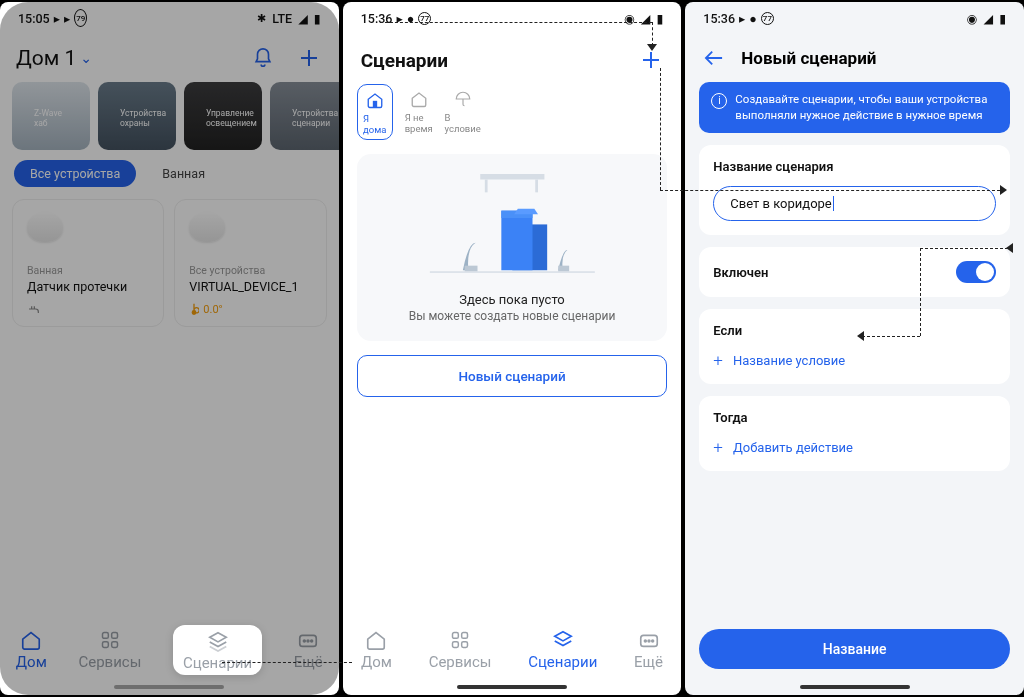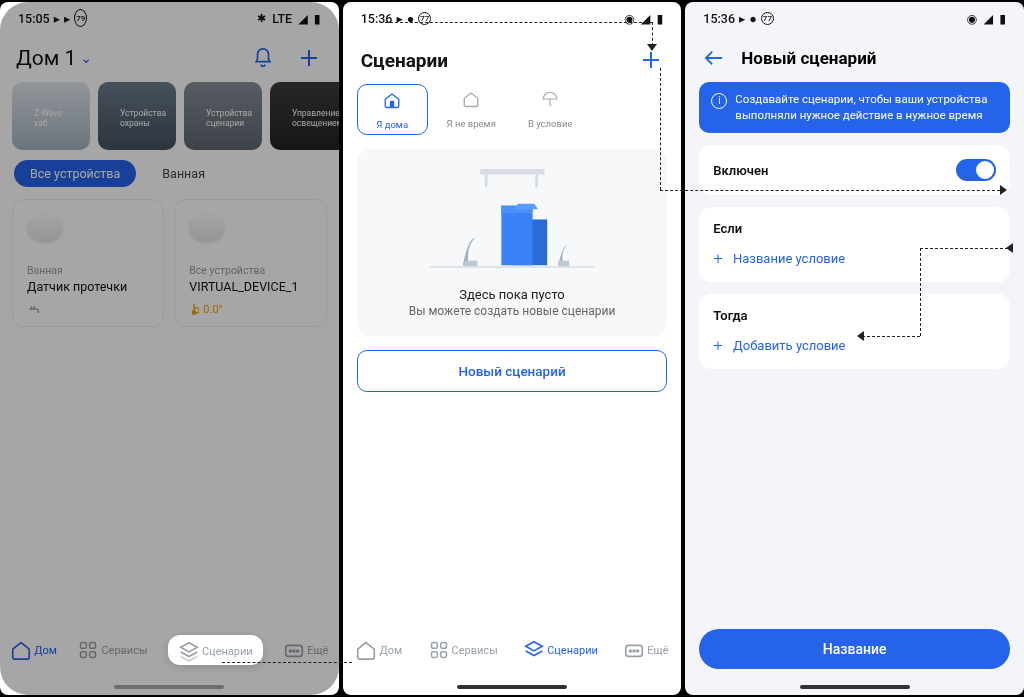--- a/index.html
+++ b/index.html
@@ -30,31 +30,31 @@
   .chip.active{background:#2563eb;color:#fff;}
   .chip.inactive{background:transparent;color:#444;border:none;}
   .devices{display:flex;gap:10px;padding:0 12px;}
   .device{background:#fff;border:1px solid #eee;border-radius:12px;width:50%;padding:12px 14px 10px;}
   .device .thumb{width:36px;height:30px;border-radius:50% 50% 45% 45%;background:linear-gradient(#fefefe,#e6e6e6);box-shadow:0 1px 2px rgba(0,0,0,.1);margin-bottom:22px;}
   .device .room{font-size:10.5px;color:#999;}
   .device .name{font-size:12.5px;color:#111;margin:2px 0 8px;}
   .device .meta{display:flex;align-items:center;gap:4px;font-size:11px;color:#f59e0b;}
   .device .meta.gray{color:#888;}
   .tabbar{position:absolute;bottom:18px;left:0;right:0;height:58px;display:flex;justify-content:space-around;align-items:center;padding-top:4px;}
-  .tab{display:flex;flex-direction:row;align-items:center;gap:2px;font-size:11px;color:#9aa0a8;}
+  .tab{display:flex;flex-direction:column;align-items:center;gap:2px;font-size:15px;color:#9aa0a8;}
   .tab.active{color:#2563eb;}
   .tab .tabic{width:22px;height:22px;display:flex;align-items:center;justify-content:center;}
   .tab.hl{background:#fff;border-radius:12px;padding:5px 10px 3px;box-shadow:0 2px 8px rgba(0,0,0,.15);z-index:5;}
 
   
   .s2-header{display:flex;justify-content:space-between;align-items:center;padding:14px 18px 6px;}
   .s2-title{font-size:19px;font-weight:700;color:#111;}
   .plus{color:#2563eb;font-size:26px;font-weight:300;}
   .modes{display:flex;gap:8px;padding:6px 14px 14px;}
-  .mode{display:flex;flex-direction:column;align-items:center;gap:10px;padding:6px 8px 4px;border-radius:10px;font-size:9.5px;color:#888;width:71px;}
+  .mode{display:flex;flex-direction:column;align-items:center;gap:4px;padding:6px 8px 4px;border-radius:10px;font-size:9.5px;color:#888;width:36px;}
   .mode.active{border:1.5px solid #2563eb;color:#2563eb;}
   .mode .mic{width:18px;height:18px;}
   .empty-card{margin:0 14px;background:#f7f8fa;border-radius:14px;padding:20px 16px 18px;text-align:center;}
   .empty-illus{height:110px;position:relative;margin-bottom:8px;}
   .empty-t1{font-size:13px;color:#222;margin-bottom:2px;}
   .empty-t2{font-size:12px;color:#666;}
   .new-scen-btn{margin:14px 14px 0;border:1.5px solid #2563eb;color:#2563eb;background:#fff;border-radius:10px;padding:12px;text-align:center;font-size:13.5px;font-weight:500;}
 
   
   .s3-header{display:flex;align-items:center;gap:16px;padding:14px 18px 10px;}
@@ -118,25 +118,25 @@
     </div>
   </div>
 
   <div class="s1-cards">
     <div class="s1-card c1">
         <span>Z-Wave хаб</span>
       </div>
     <div class="s1-card c2">
         <span>Устройства охраны</span>
       </div>
+    <div class="s1-card c3">
+        <span>Управление освещением</span>
+      </div>
     <div class="s1-card c4">
         <span>Устройства сценарии</span>
-      </div>
-    <div class="s1-card c3">
-        <span>Управление освещением</span>
       </div>
   </div>
 
   <div class="chips">
     <div class="chip active">Все устройства</div>
     <div class="chip inactive">Ванная</div>
   </div>
 
   <div class="devices">
     <div class="device">
@@ -343,39 +343,46 @@
         </svg>
     </div>
     <div class="s3-title">Новый сценарий</div>
   </div>
 
   <div class="info-banner">
     <div class="ii">i</div>
     <div>Создавайте сценарии, чтобы ваши устройства выполняли нужное действие в нужное время</div>
   </div>
 
+  <div class="section">
+    <div class="sec-label">Название сценария</div>
+    <div class="field">
+      <span>Свет в коридоре</span>
+        <span class="cursor"></span>
+    </div>
+  </div>
 
   <div class="section row-toggle">
     <div class="sec-label" style="margin:0">Включен</div>
     <div class="toggle"></div>
   </div>
 
   <div class="section">
     <div class="sec-label">Если</div>
     <div class="add-link">
       <span class="pl">+</span>
       <span>Название условие</span>
     </div>
   </div>
 
   <div class="section">
     <div class="sec-label">Тогда</div>
     <div class="add-link">
       <span class="pl">+</span>
-      <span>Добавить условие</span>
+      <span>Добавить действие</span>
     </div>
   </div>
 
   <div class="save-btn">Название</div>
   <div class="home-indicator"></div>
 </div>
 
 <div class="dash" style="top:662px;left:222px;width:130px;"></div>
 <div class="dash" style="top:22px;left:380px;width:272px;"></div>
 <div class="dashv" style="top:22px;left:652px;height:24px;"></div>

